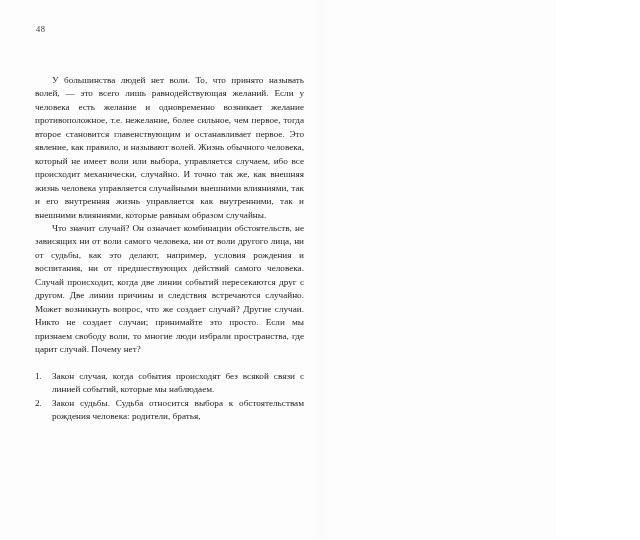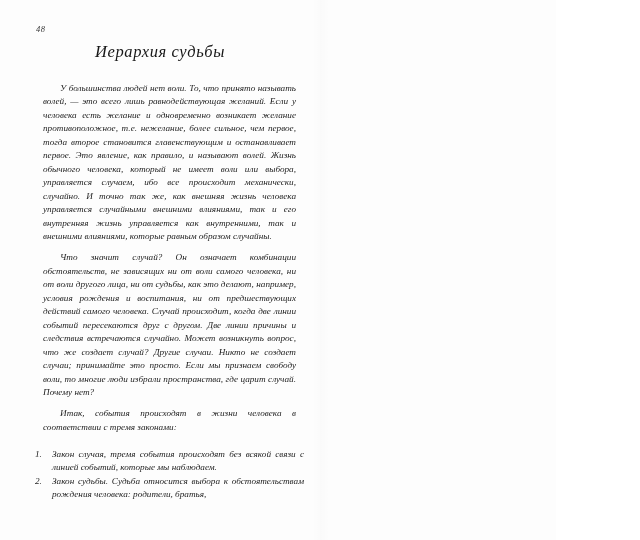--- a/index.html
+++ b/index.html
@@ -8,21 +8,20 @@
     background: #ffffff;
   }
   #page {
     position: relative;
     width: 556px;
     height: 540px;
     background: #fdfdfd;
     overflow: hidden;
     font-family: "Liberation Serif", "DejaVu Serif", serif;
     color: #1b1b1b;
-    font-style: italic;
   }
   
   #page::after {
     content: "";
     position: absolute;
     top: 0;
     left: 312px;
     width: 18px;
     height: 100%;
     background: linear-gradient(to right, rgba(0,0,0,0.0), rgba(0,0,0,0.012), rgba(0,0,0,0.0));
@@ -66,21 +65,21 @@
     color: #1c1c1c;
     -webkit-font-smoothing: antialiased;
   }
   .column.left-col {
     left: 35px;
     top: 74px;
     width: 269px;
   }
 
   p.body-par {
-    margin: 8px;
+    margin: 0;
     text-indent: 17px;
   }
 
   ol.laws {
     margin: 0;
     padding: 0;
     list-style: none;
   }
   ol.laws.first-list { margin-top: 13.45px; }
 
@@ -101,34 +100,32 @@
 </style>
 </head>
 <body>
 
 <div id="page">
 
   <div class="leaf left">
 
     <div class="folio left-folio">48</div>
 
-    <div class="chapter-title">Иерархия судьбы</div>
 
     <div class="column left-col">
 
       <p class="body-par">У большинства людей нет воли. То, что принято называть волей, — это всего лишь равнодействующая желаний. Если у человека есть желание и одновременно возникает желание противоположное, т.е. нежелание, более сильное, чем первое, тогда второе становится главенствующим и останавливает первое. Это явление, как правило, и называют волей. Жизнь обычного человека, который не имеет воли или выбора, управляется случаем, ибо все происходит механически, случайно. И точно так же, как внешняя жизнь человека управляется случайными внешними влияниями, так и его внутренняя жизнь управляется как внутренними, так и внешними влияниями, которые равным образом случайны.</p>
 
       <p class="body-par">Что значит случай? Он означает комбинации обстоятельств, не зависящих ни от воли самого человека, ни от воли другого лица, ни от судьбы, как это делают, например, условия рождения и воспитания, ни от предшествующих действий самого человека. Случай происходит, когда две линии событий пересекаются друг с другом. Две линии причины и следствия встречаются случайно. Может возникнуть вопрос, что же создает случай? Другие случаи. Никто не создает случаи; принимайте это просто. Если мы признаем свободу воли, то многие люди избрали пространства, где царит случай. Почему нет?</p>
 
-      <p class="body-par">Итак, события происходят в жизни человека в соответствии с тремя законами:</p>
 
       <ol class="laws first-list">
         <li class="law">
           <span class="num">1.</span>
-          <span class="txt">Закон случая, тремя события происходят без всякой связи с линией событий, которые мы наблюдаем.</span>
+          <span class="txt">Закон случая, когда события происходят без всякой связи с линией событий, которые мы наблюдаем.</span>
         </li>
         <li class="law">
           <span class="num">2.</span>
           <span class="txt">Закон судьбы. Судьба относится выбора к обстоятельствам рождения человека: родители, братья,</span>
         </li>
       </ol>
 
     </div>
   </div>
 

